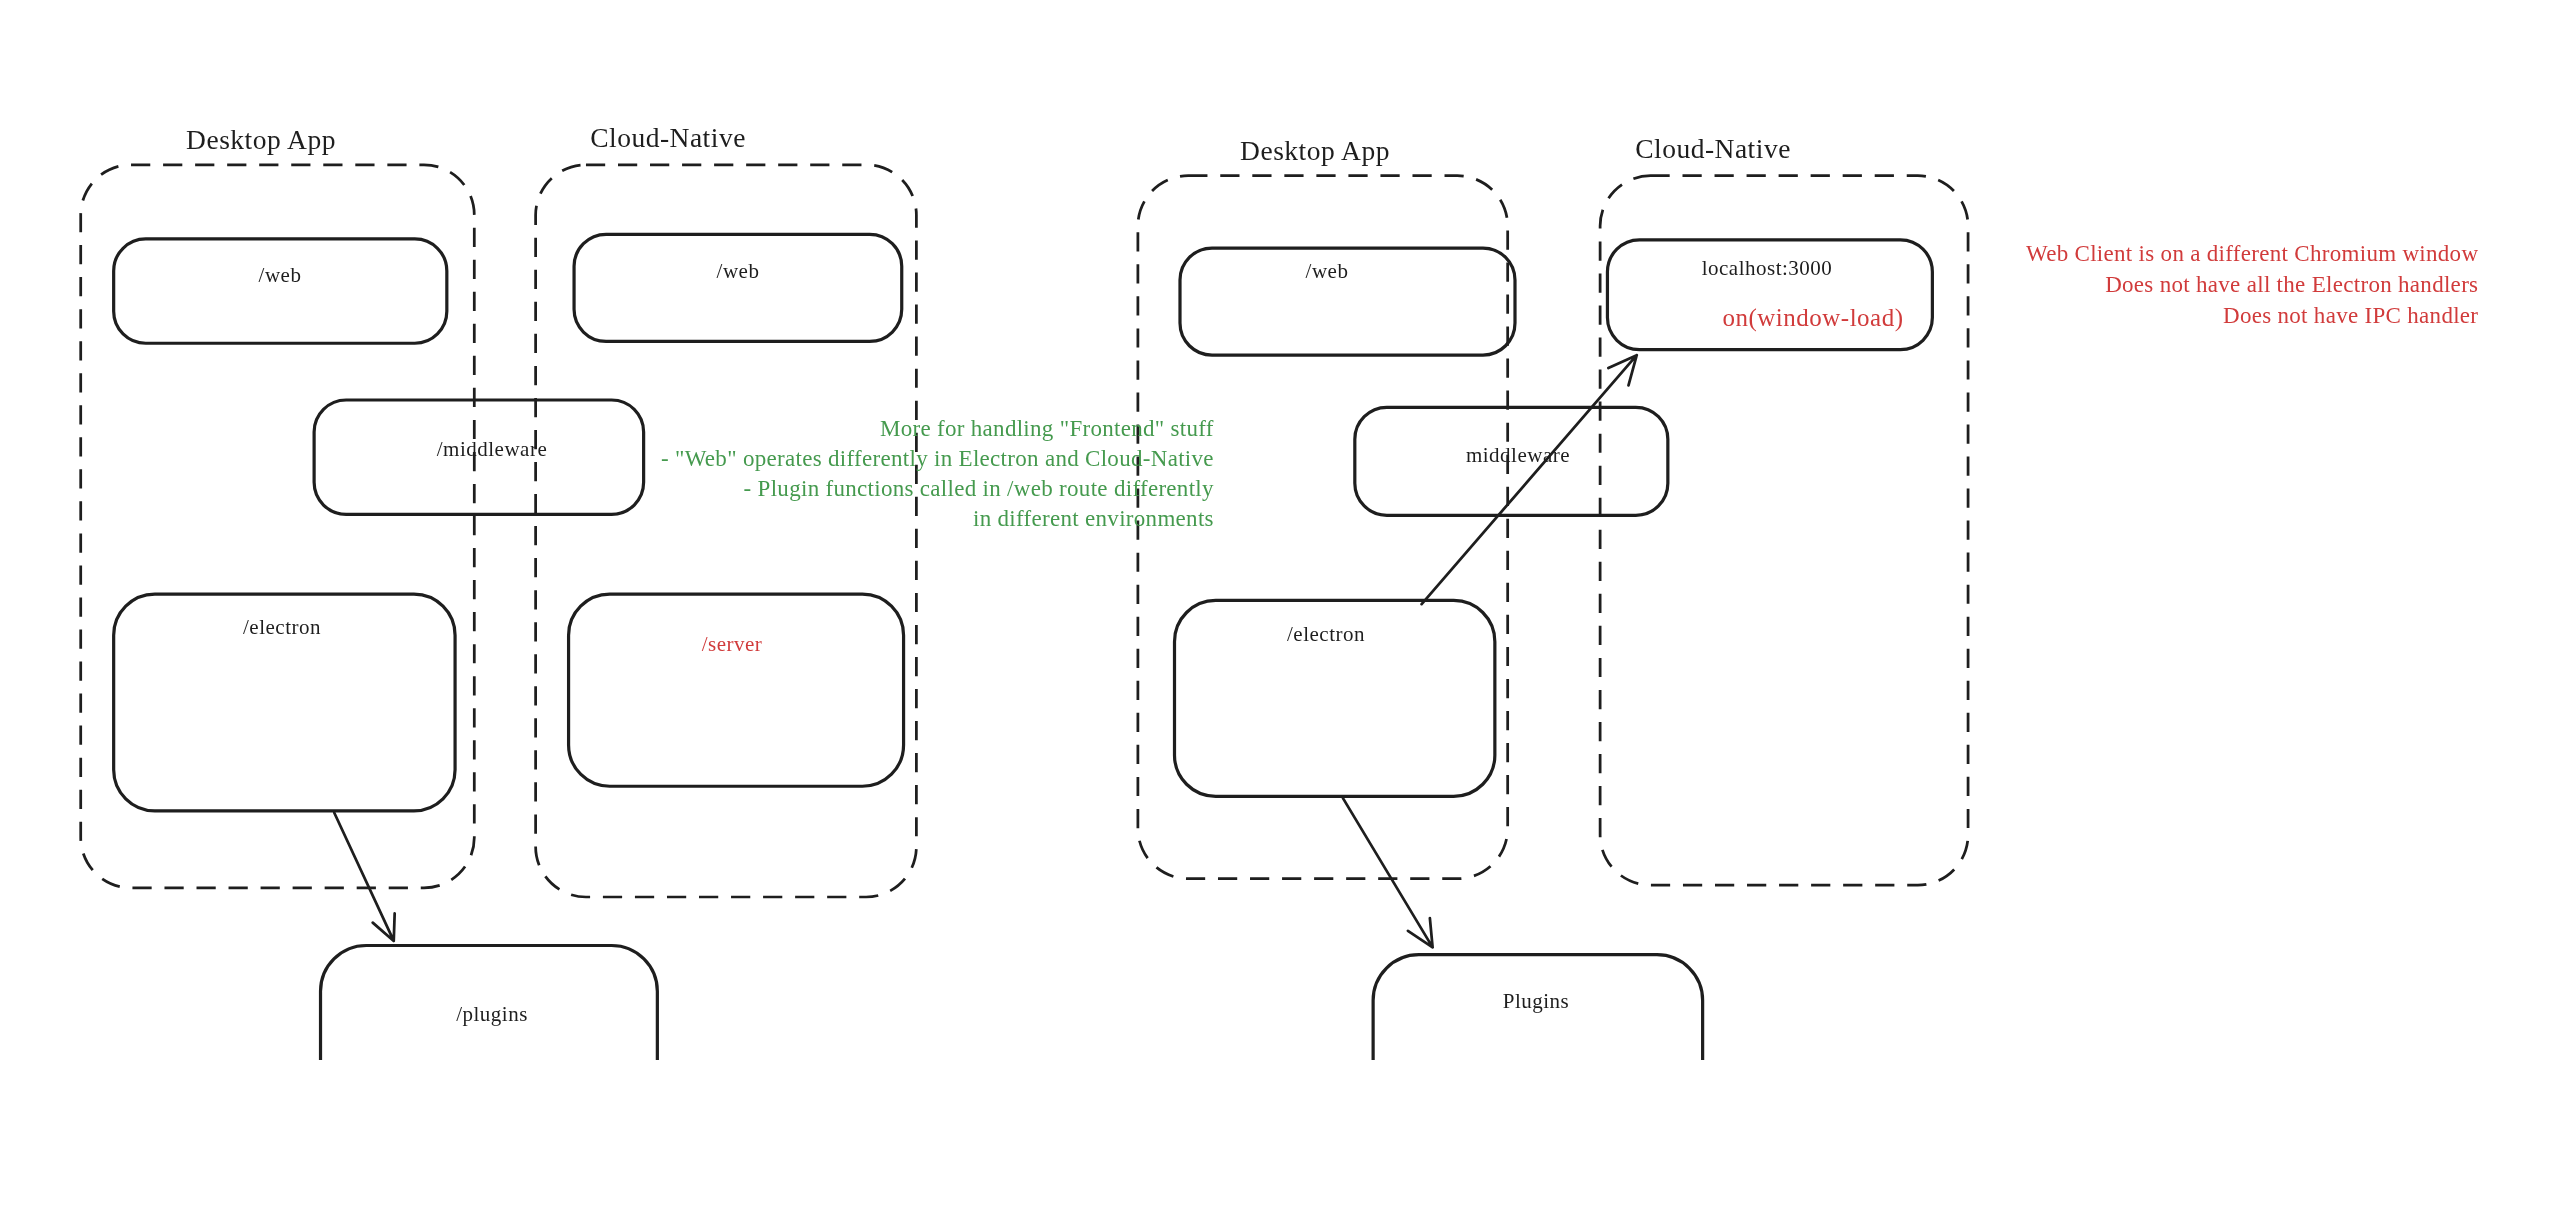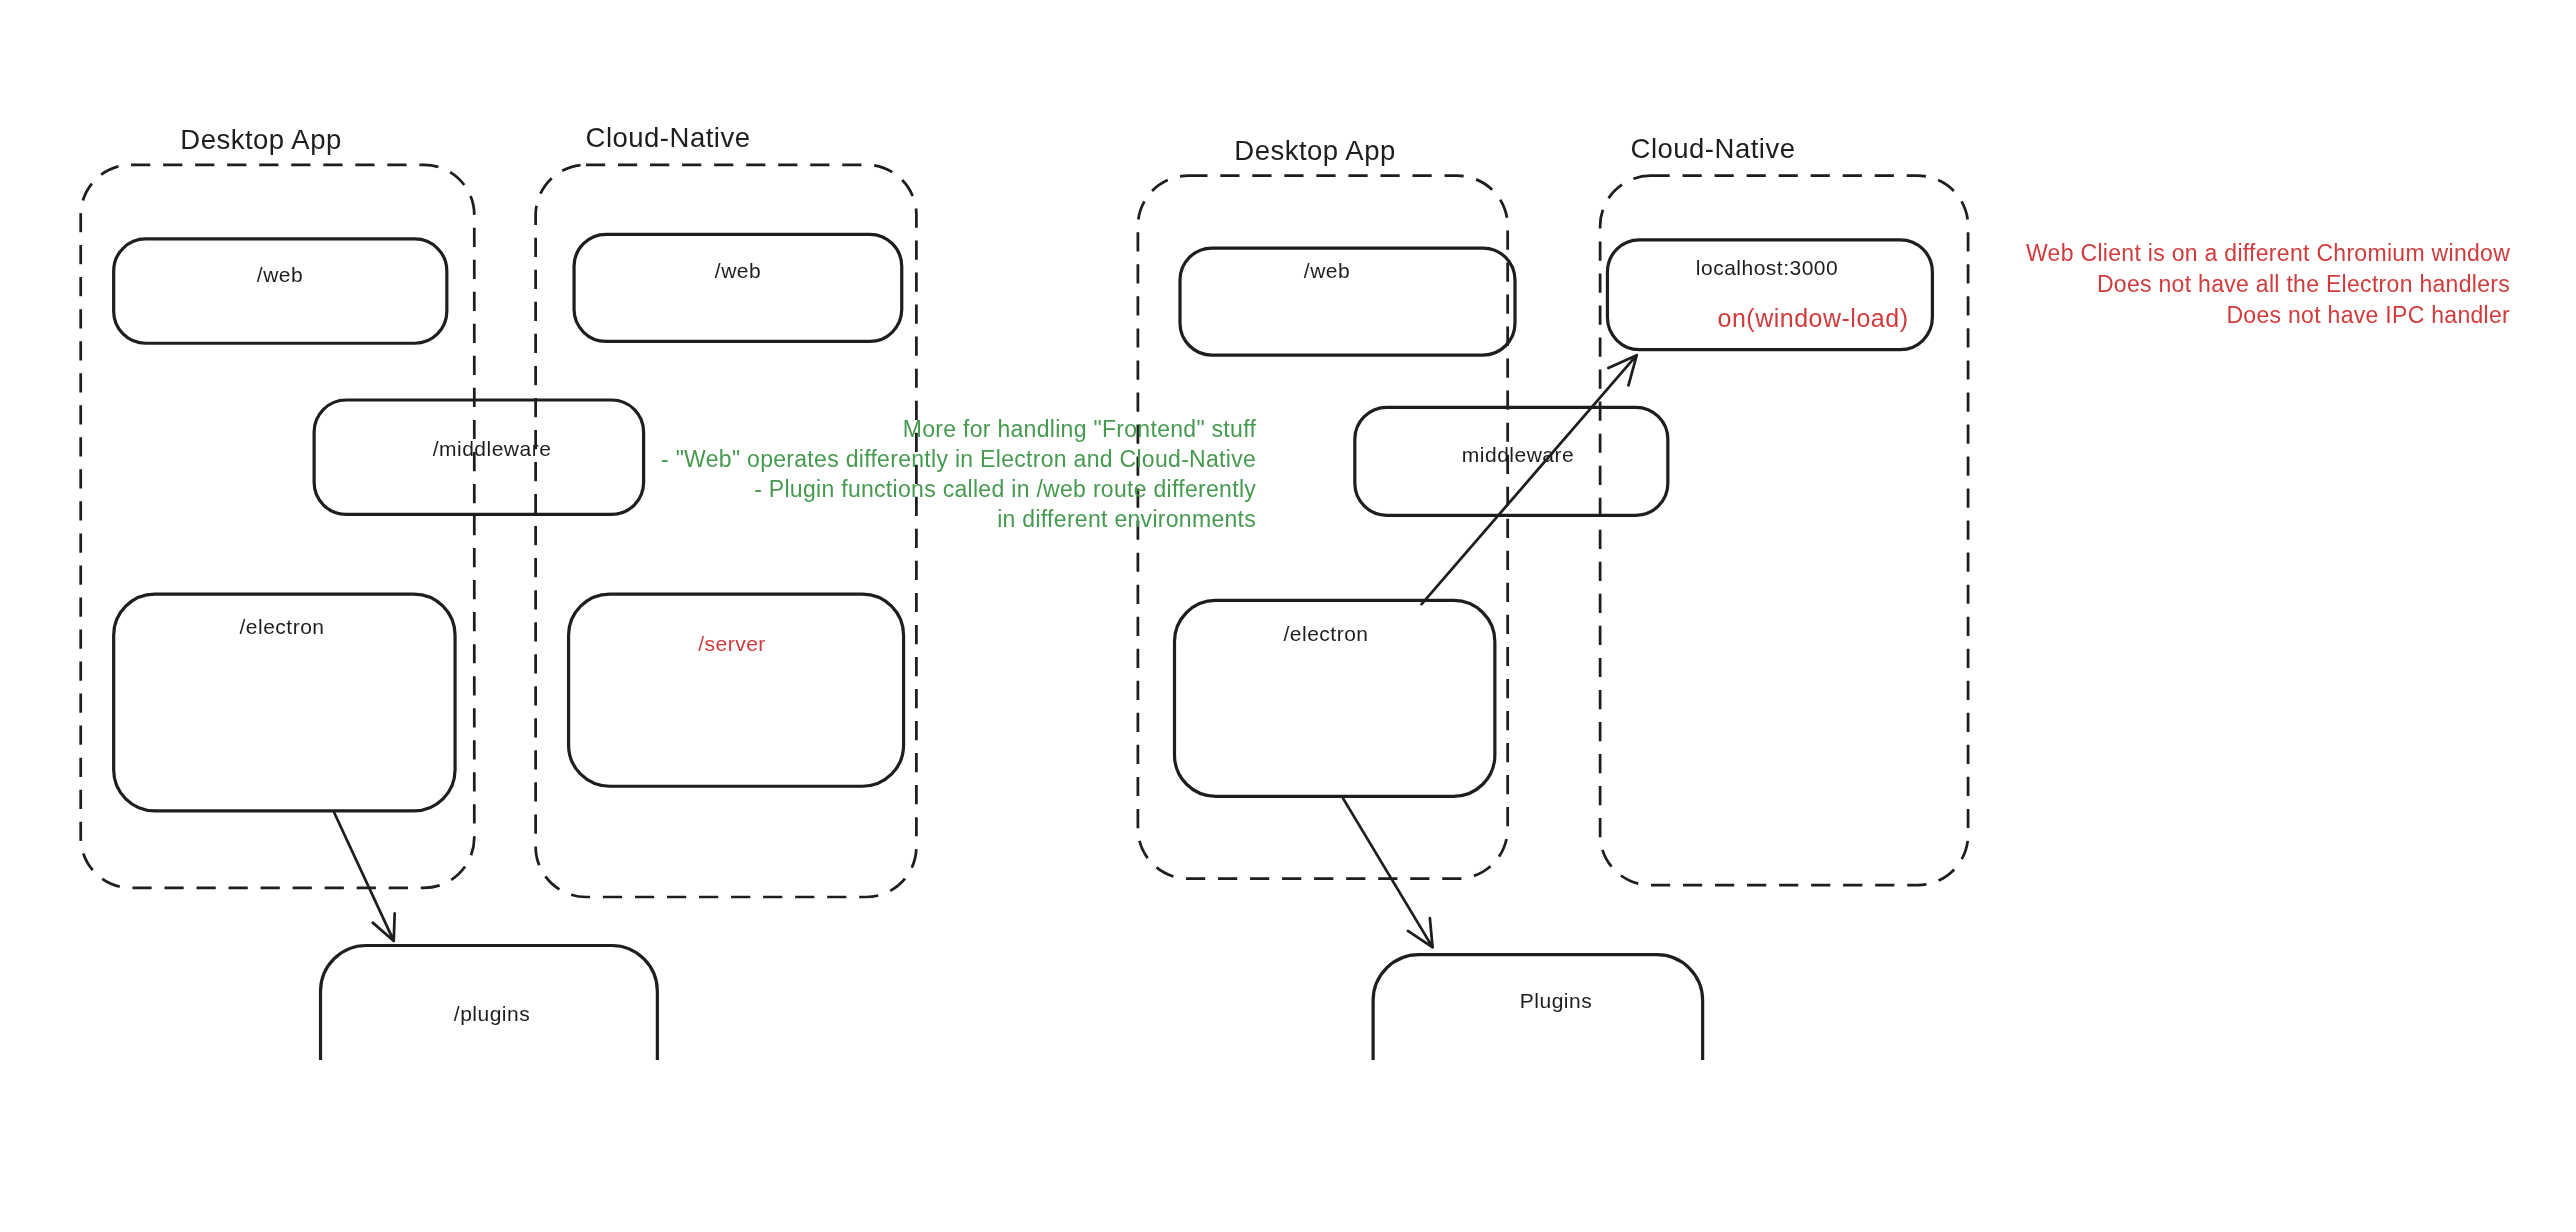--- a/index.html
+++ b/index.html
@@ -5,21 +5,21 @@
   html, body {
     margin: 0;
     padding: 0;
     background: #ffffff;
   }
   .canvas {
     position: relative;
     width: 2576px;
     height: 1060px;
     background: var(--bg, #ffffff);
-    font-family: Liberation Sans, sans-serif;
+    font-family: Liberation Serif, serif;
     color: var(--ink, #1e1e1e);
     overflow: hidden;
   }
   svg.shapes {
     position: absolute;
     left: 0;
     top: 0;
     width: 2576px;
     height: 1232px;
   }
@@ -107,21 +107,21 @@
   </div>
 
   <div class="label group-label" style="left:1315px; top:135px;">Desktop App</div>
   <div class="label group-label" style="left:1713px; top:133px;">Cloud-Native</div>
 
   <div class="label box-label" style="left:1327px; top:259px;">/web</div>
   <div class="label box-label" style="left:1767px; top:256px;">localhost:3000</div>
   <div class="label sub-label red-text" style="left:1813px; top:304px;">on(window-load)</div>
   <div class="label box-label" style="left:1518px; top:443px;">middleware</div>
   <div class="label box-label" style="left:1326px; top:622px;">/electron</div>
-  <div class="label box-label" style="left:1536px; top:989px;margin-left:20px;">Plugins</div>
+  <div class="label box-label" style="left:1536px; top:989px;">Plugins</div>
 
   <div class="note note-red red-text" style="left:2026px; top:238px;">
     <div class="line">Web Client is on a different Chromium window</div>
     <div class="line">Does not have all the Electron handlers</div>
     <div class="line">Does not have IPC handler</div>
   </div>
 
 </div>
 
 

